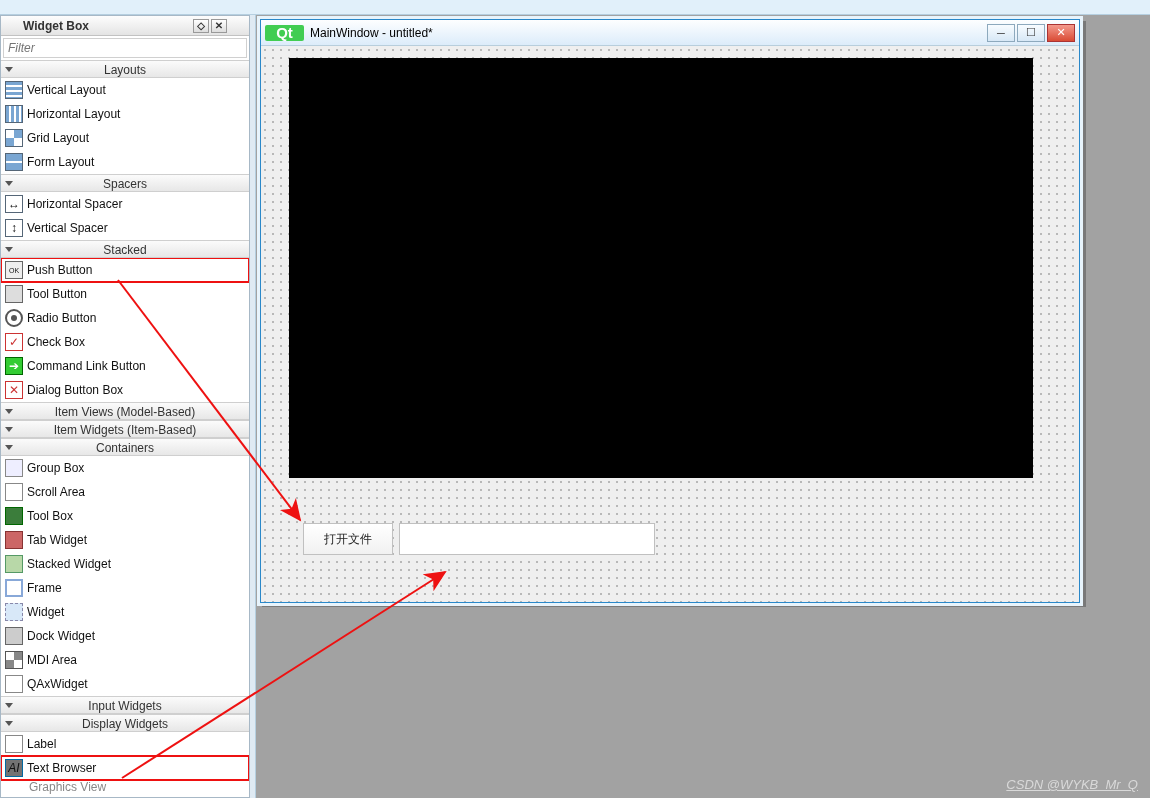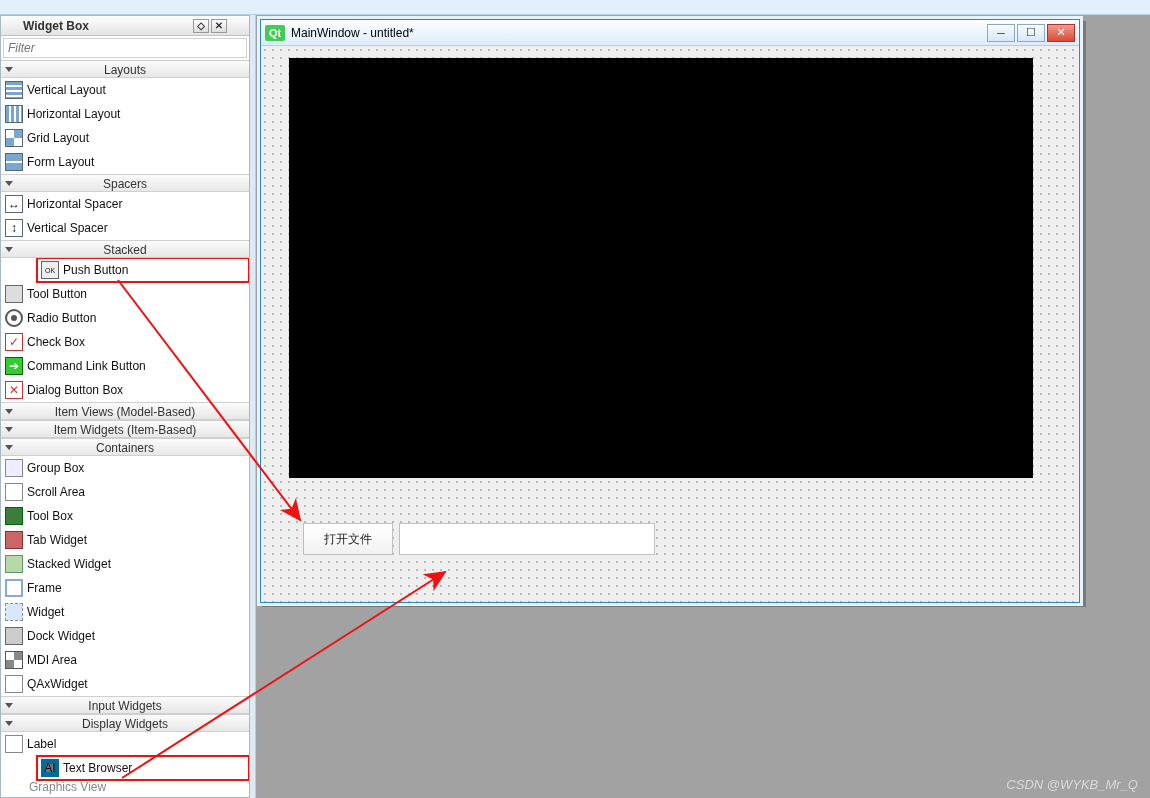--- a/index.html
+++ b/index.html
@@ -38,46 +38,46 @@
   .i-sa{background:#fff;border:1px solid #888;}
   .i-tb{background:#3b7d3b;border:1px solid #060;}
   .i-tab{background:#c66;border:1px solid #833;}
   .i-stack{background:#b8d8a8;border:1px solid #596;}
   .i-frame{border:2px solid #88a8d8;background:#fff;}
   .i-widget{background:#d8e8f8;border:1px dashed #88a;}
   .i-mdi{background:repeating-conic-gradient(#888 0 25%,#fff 0 50%);border:1px solid #555;}
   .i-dock{background:#ccc;border:1px solid #666;}
   .i-ax{background:#fff;border:1px solid #888;}
   .i-label{background:#fff;border:1px solid #888;color:#555;}
-  .i-txtbr{background:#737373;border:5px solid #0369a1;}
-
-  
-  .hl { outline:2px solid #e11; outline-offset:-1px;margin-left:36px; }
+  .i-txtbr{background:#737373;border:1px solid #0369a1;font-style:italic;}
+
+  
+  .hl { outline:2px solid #e11; outline-offset:-1px; }
 
   
   .splitter { position:absolute; left:250px; top:15px; width:6px; bottom:0; background:#dfeaf3; border-right:1px solid #b5cfe0; }
 
   
   .canvas-zone { position:absolute; left:256px; top:15px; right:0; bottom:0; background:#a2a2a2; }
   .canvas-shadow { position:absolute; left:6px; top:6px; width:824px; height:586px; background:rgba(0,0,0,0.25); }
   .qtwin { position:absolute; left:4px; top:4px; width:820px; height:584px; background:#f0f0f0; border:1px solid #2a88c9; box-shadow:0 0 0 3px #e8f4fc; display:flex; flex-direction:column;}
   .qtwin-title { height:26px; background:linear-gradient(#fdfeff,#dcecfa); display:flex; align-items:center; padding:0 4px; gap:6px; border-bottom:1px solid #b8cedc;}
-  .qt-logo{width:20px;height:16px;background:#41cd52;color:#fff;display:flex;align-items:center;justify-content:center;font-weight:bold;font-size:11px;border-radius:2px;}
+  .qt-logo{width:39px;height:16px;background:#41cd52;color:#fff;display:flex;align-items:center;justify-content:center;font-weight:bold;font-size:15px;border-radius:2px;}
   .win-btns{margin-left:auto;display:flex;gap:2px;}
   .wbtn{width:28px;height:18px;border:1px solid #8da9bd;background:linear-gradient(#f8fcff,#d7e8f6);display:flex;align-items:center;justify-content:center;font-size:11px;color:#333;}
   .wbtn.close{background:linear-gradient(#f49a8d,#d94b35);color:#fff;border-color:#a33;}
   .canvas-body { flex:1; background-color:#efefef; background-image:radial-gradient(circle,#b8b8b8 1px,transparent 1px); background-size:8px 8px; position:relative; }
   .vid { position:absolute; left:28px; top:12px; width:744px; height:420px; background:#000; }
   .open-btn { position:absolute; left:42px; top:477px; width:90px; height:32px; background:linear-gradient(#fff,#f1f1f1); border:1px solid #c0c0c0; display:flex; align-items:center; justify-content:center; color:#222;}
   .tbrowser { position:absolute; left:138px; top:477px; width:256px; height:32px; background:#fff; border:1px solid #c0c0c0; }
 
   
   svg.anno { position:absolute; left:0; top:0; pointer-events:none; width:1150px; height:798px; }
 
-  .watermark { position:absolute; right:12px; bottom:6px; color:#d9d9d9; font-size:13px; font-style:italic; }
+  .watermark { position:absolute; right:12px; bottom:6px; color:#d9d9d9; font-size:13px; font-style:italic;text-decoration:underline; }
 
   .graphics-view-partial { height:14px; display:flex; align-items:center; padding-left:4px; gap:6px; color:#888; overflow:hidden;}
 </style>
 </head>
 <body>
 
 <div class="top-bar"></div>
 
 <div class="widgetbox">
   <div class="widgetbox-title">

